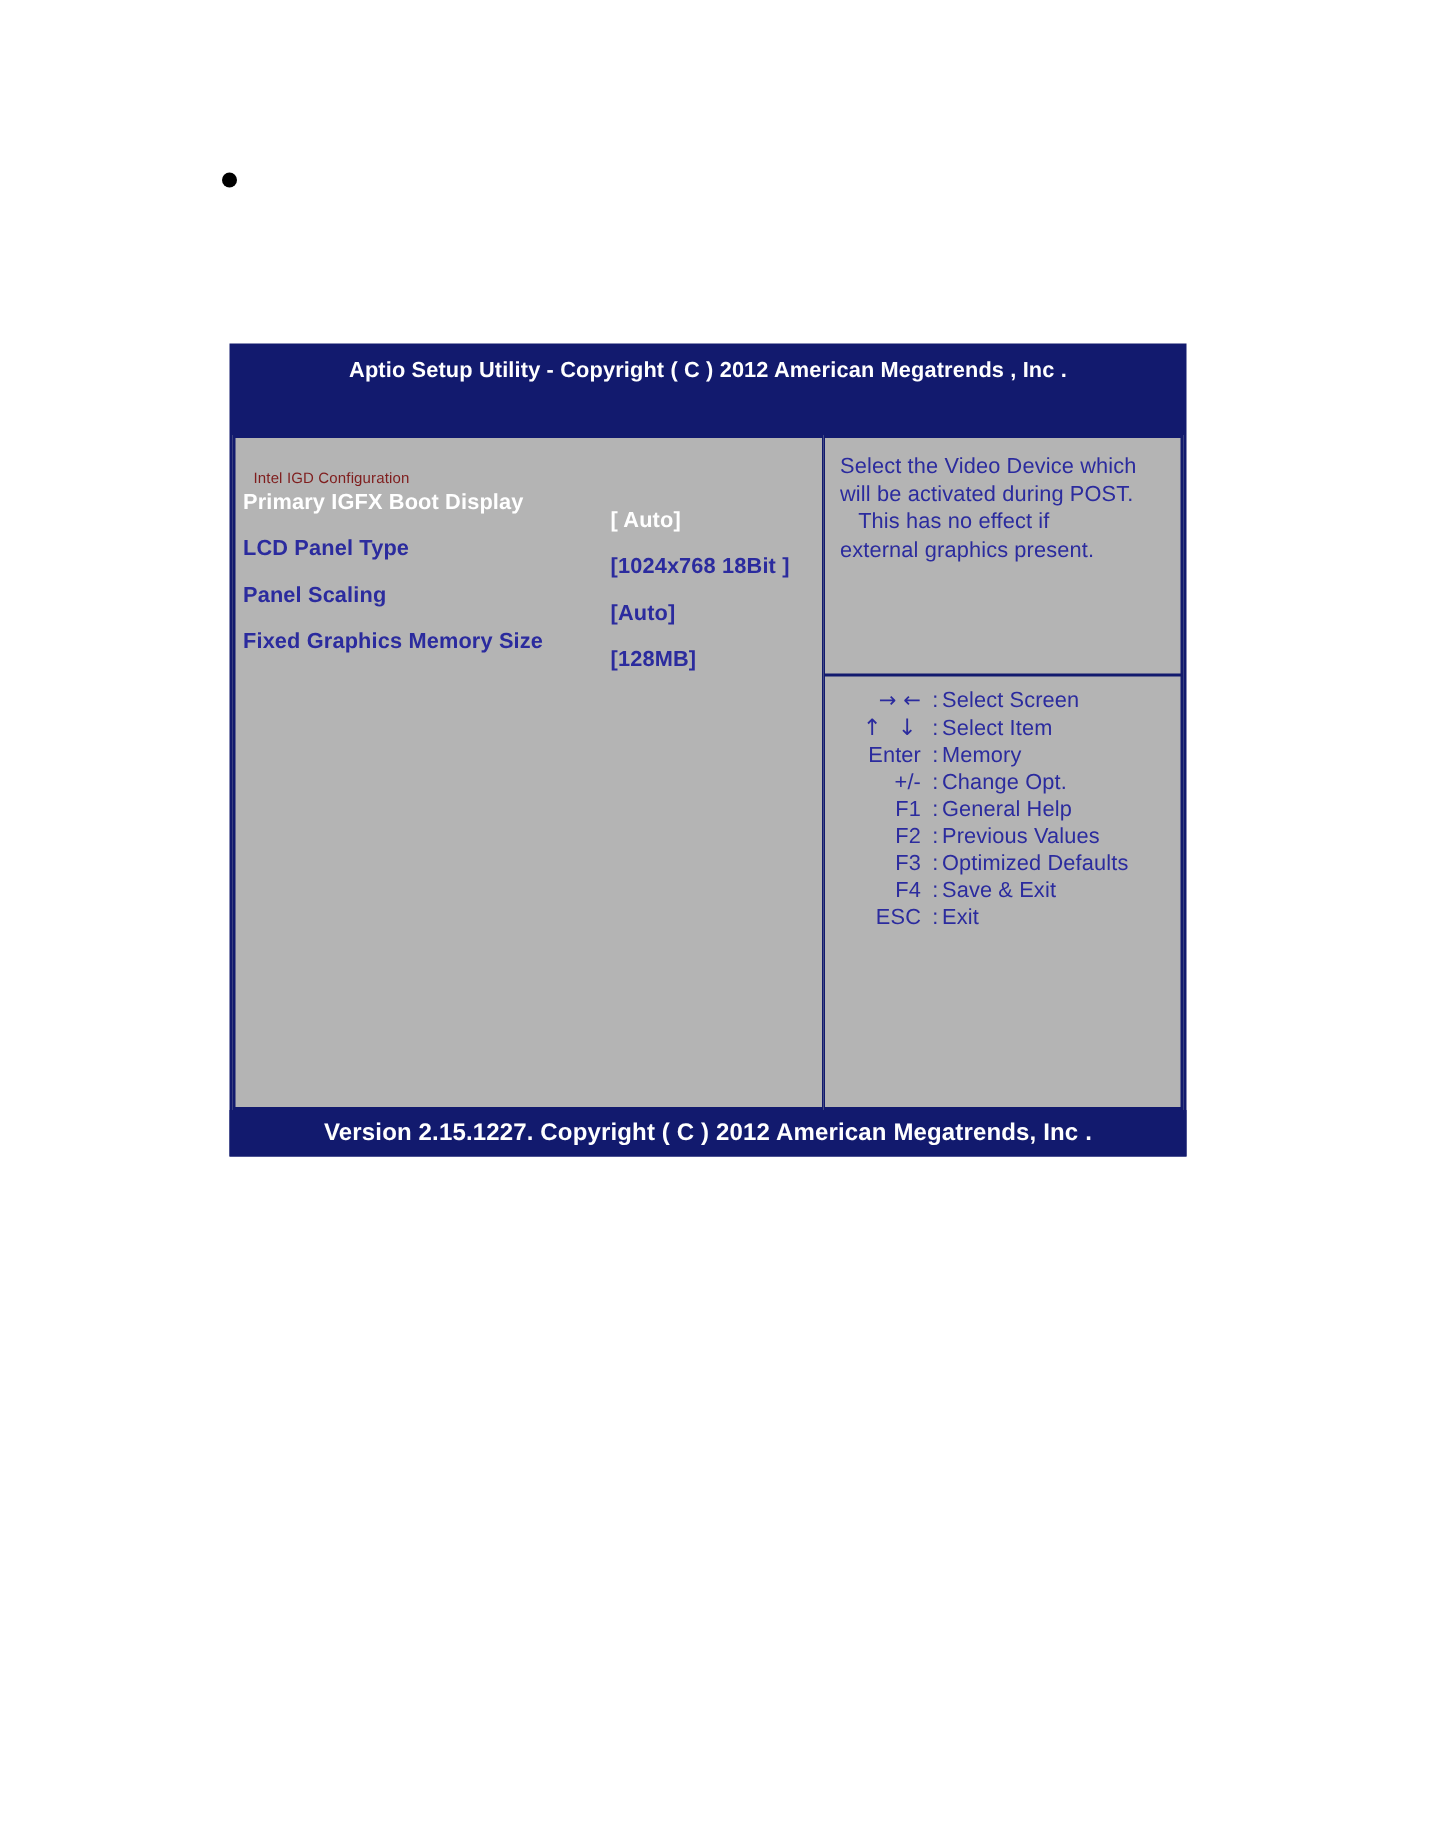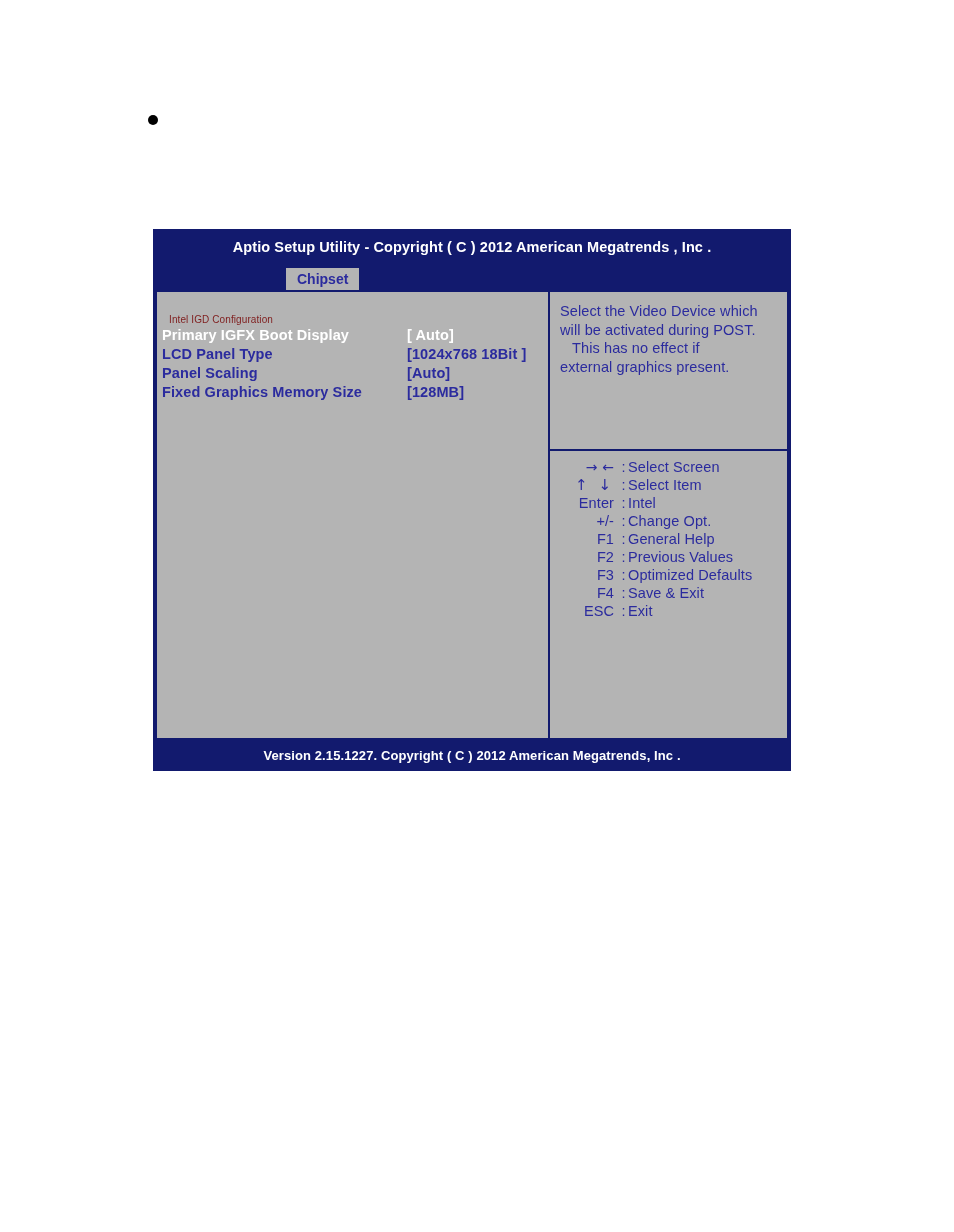--- a/index.html
+++ b/index.html
@@ -106,21 +106,21 @@
   .opt-row {
     display: flex;
     font-size: 14.5px;
     line-height: 19px;
     padding-left: 5px;
     letter-spacing: 0.1px;
     white-space: nowrap;
     font-weight: bold;
   }
   .opt-label { width: 245px; flex: 0 0 auto; }
-  .opt-value { flex: 1 1 auto; }
+  .opt-value { flex: 1 1 auto; margin-top: 12px; }
   .opt-row.selected .opt-label,
   .opt-row.selected .opt-value { color: #ffffff; }
   .opt-row.normal .opt-label,
   .opt-row.normal .opt-value { color: #2b2b9e; }
 
   
   .pane-right {
     flex: 1 1 auto;
     display: flex;
     flex-direction: column;
@@ -182,40 +182,37 @@
     font-size: 15px;
     letter-spacing: 3px;
   }
 
   
   .bios-footer {
     height: 31px;
     flex: 0 0 auto;
     background: #121a6e;
     color: #ffffff;
-    font-size: 13px;
+    font-size: 16px;
     font-weight: bold;
     text-align: center;
     line-height: 31px;
     white-space: nowrap;
     letter-spacing: 0.1px;
   }
 </style>
 </head>
 <body>
 
 <div class="doc-bullet"></div>
 
 <div class="bios-window">
 
   <div class="bios-header">
     <div class="bios-title">Aptio Setup Utility - Copyright ( C ) 2012 American Megatrends , Inc .</div>
-    <div class="tab-strip">
-      <div class="tab-active">Chipset</div>
-    </div>
   </div>
 
   <div class="bios-body">
 
     <div class="pane-left">
       <div class="section-heading">Intel IGD Configuration</div>
       <div id="settings-list">
           <div class="opt-row selected">
             <span class="opt-label">Primary IGFX Boot Display</span>
             <span class="opt-value">[ Auto]</span>
@@ -252,21 +249,21 @@
               <span class="legend-label">Select Screen</span>
             </div>
             <div class="legend-row">
               <span class="legend-key arrow-vert">↑ ↓</span>
               <span class="legend-sep">:</span>
               <span class="legend-label">Select Item</span>
             </div>
             <div class="legend-row">
               <span class="legend-key">Enter</span>
               <span class="legend-sep">:</span>
-              <span class="legend-label">Intel</span>
+              <span class="legend-label">Memory</span>
             </div>
             <div class="legend-row">
               <span class="legend-key">+/-</span>
               <span class="legend-sep">:</span>
               <span class="legend-label">Change Opt.</span>
             </div>
             <div class="legend-row">
               <span class="legend-key">F1</span>
               <span class="legend-sep">:</span>
               <span class="legend-label">General Help</span>

